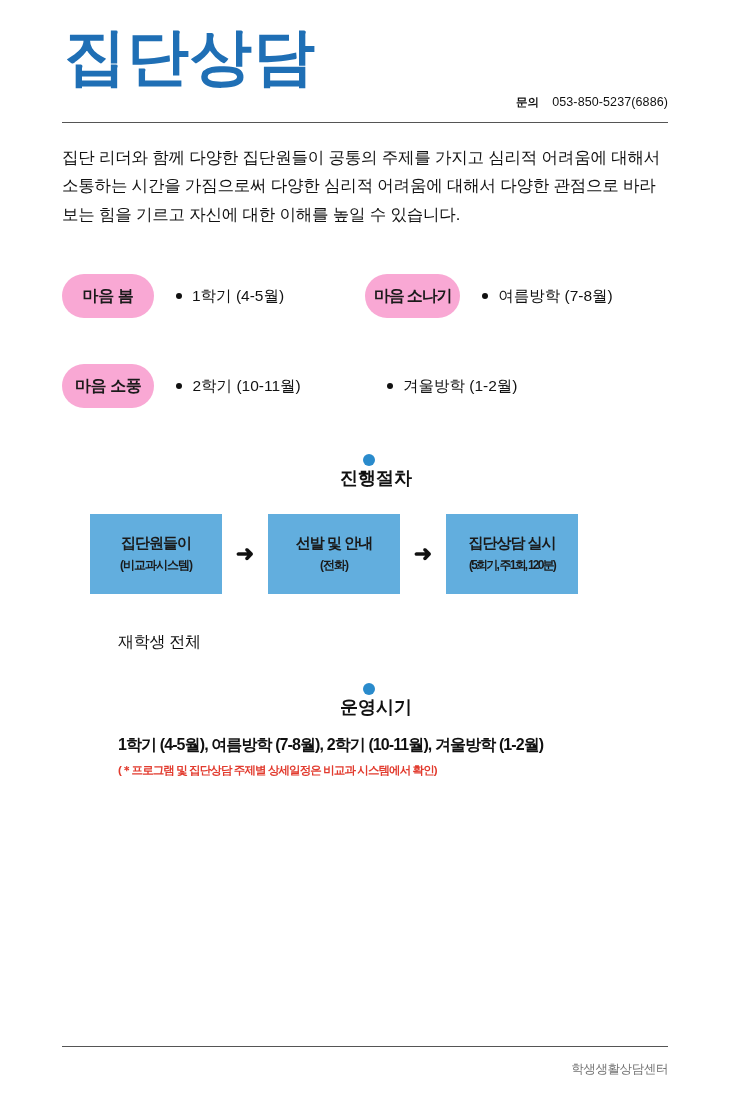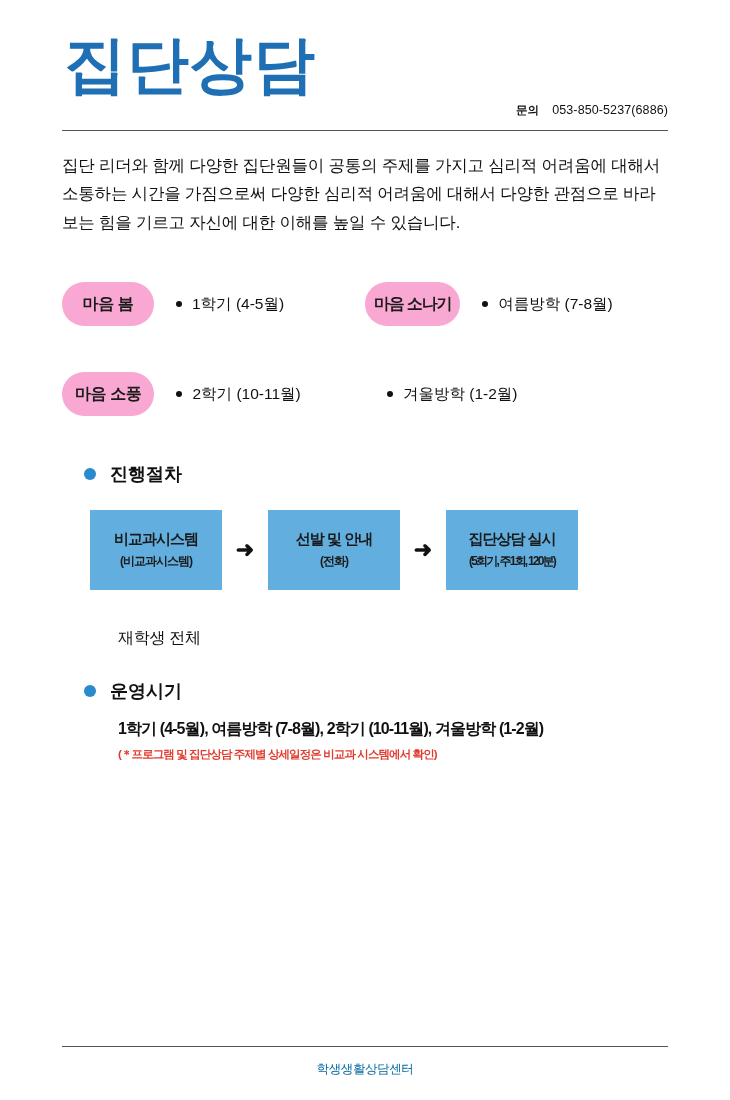--- a/index.html
+++ b/index.html
@@ -9,21 +9,21 @@
     height: 1100px;
     background: #ffffff;
     font-family: "Liberation Sans", sans-serif;
     color: #111111;
     overflow: hidden;
   }
   .page {
     position: relative;
     width: 730px;
     height: 1100px;
-    padding: 12px 62px;
+    padding: 4px 62px;
   }
 
   
   .header {
     position: relative;
     padding-top: 22px;
     height: 112px;
   }
   .title {
     font-size: 62px;
@@ -115,20 +115,21 @@
   }
 
   
   .section {
     margin-top: 6px;
   }
   .sec-head {
     display: flex;
     align-items: center;
     margin-left: 22px;
+    flex-direction: column;
   }
   .bullet-blue {
     width: 12px; height: 12px;
     border-radius: 50%;
     background: #2a8bcc;
     margin-right: 14px;
     flex: 0 0 auto;
   }
   .sec-title {
     font-size: 18px;
@@ -199,23 +200,23 @@
 
   
   .footer {
     position: absolute;
     left: 62px;
     right: 62px;
     bottom: 22px;
   }
   .footer .rule { border-top: 1px solid #555; margin-bottom: 14px; }
   .footer-text {
-    text-align: center;
+    text-align: right;
     font-size: 12.5px;
-    color: #0369a1;
+    color: #737373;
     letter-spacing: -0.4px;
   }
   .mt-38 { margin-top: 38px; }
   .mt-30 { margin-top: 30px; }
 </style>
 </head>
 <body>
 
 <div class="page">
 
@@ -264,21 +265,21 @@
     </div>
   </div>
 
   <div class="section">
     <div class="sec-head">
       <span class="bullet-blue"></span>
       <span class="sec-title">진행절차</span>
     </div>
     <div class="flow">
       <div class="flow-box">
-        <span class="fb-main">비교과시스템</span>
+        <span class="fb-main">집단원들이</span>
         <span class="fb-sub">(비교과시스템)</span>
       </div>
       <div class="arrow">➜</div>
       <div class="flow-box">
         <span class="fb-main">선발 및 안내</span>
         <span class="fb-sub">(전화)</span>
       </div>
       <div class="arrow">➜</div>
       <div class="flow-box">
         <span class="fb-main">집단상담 실시</span>

